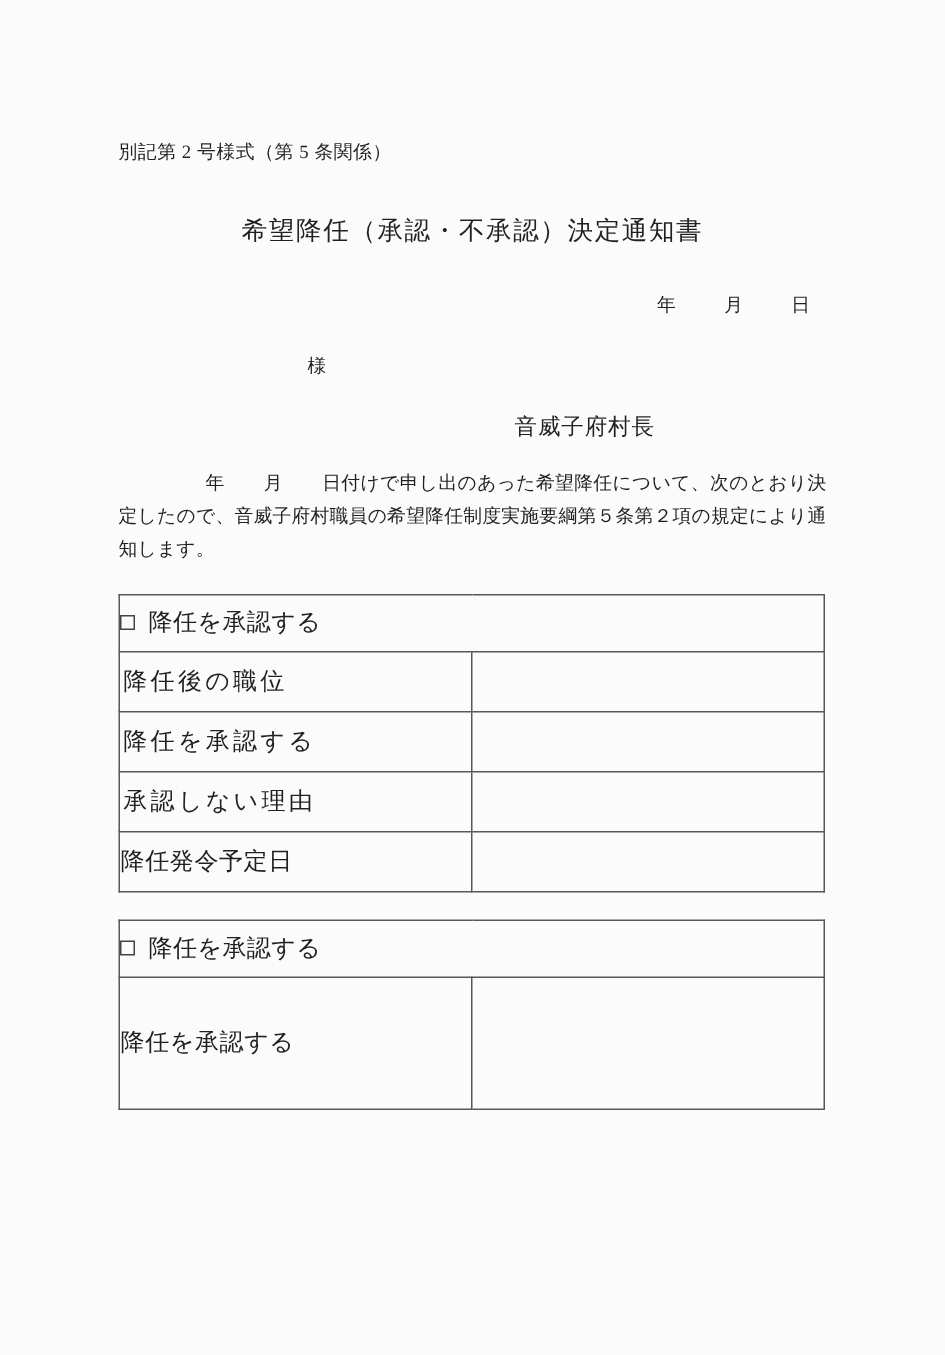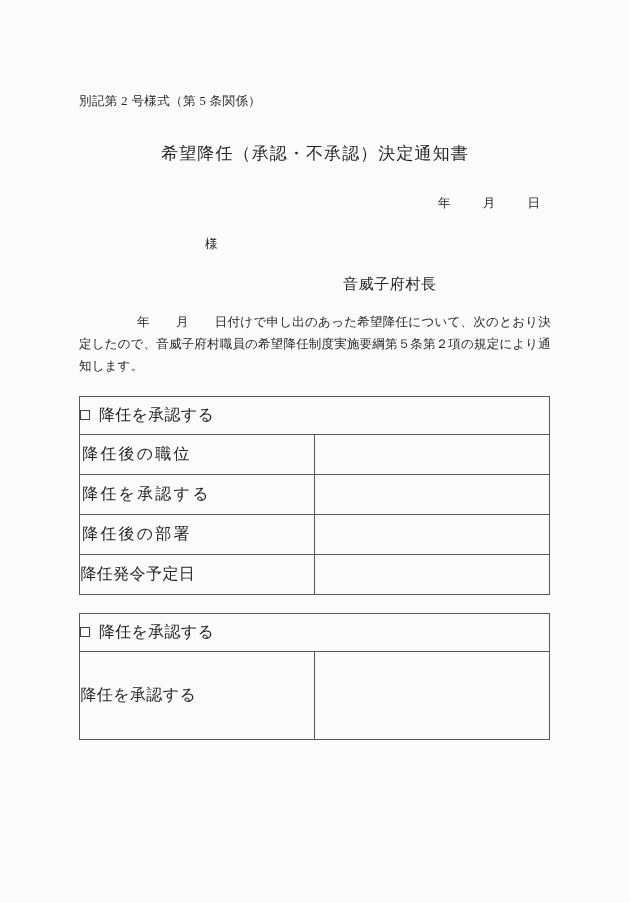--- a/index.html
+++ b/index.html
@@ -184,21 +184,21 @@
       </tr>
       <tr class="data-row">
         <td class="label-cell">降任後の職位</td>
         <td class="value-cell"></td>
       </tr>
       <tr class="data-row">
         <td class="label-cell">降任を承認する</td>
         <td class="value-cell"></td>
       </tr>
       <tr class="data-row">
-        <td class="label-cell">降任後の部署</td>
+        <td class="label-cell">承認しない理由</td>
         <td class="value-cell"></td>
       </tr>
       <tr class="data-row">
         <td class="label-cell tight">降任発令予定日</td>
         <td class="value-cell"></td>
       </tr>
     </tbody>
   </table>
 
   <table class="form-table" id="table-deny">

